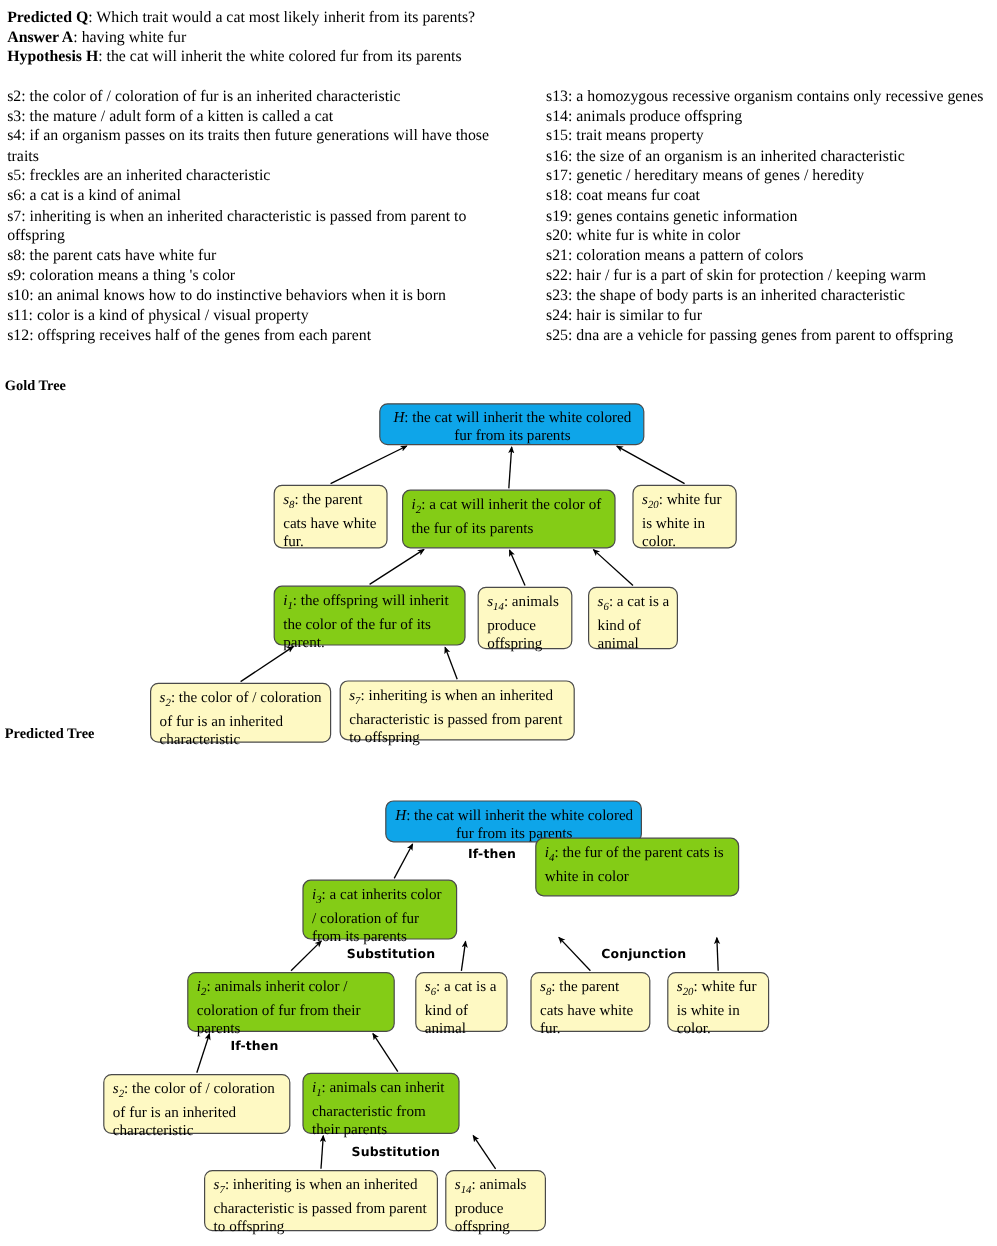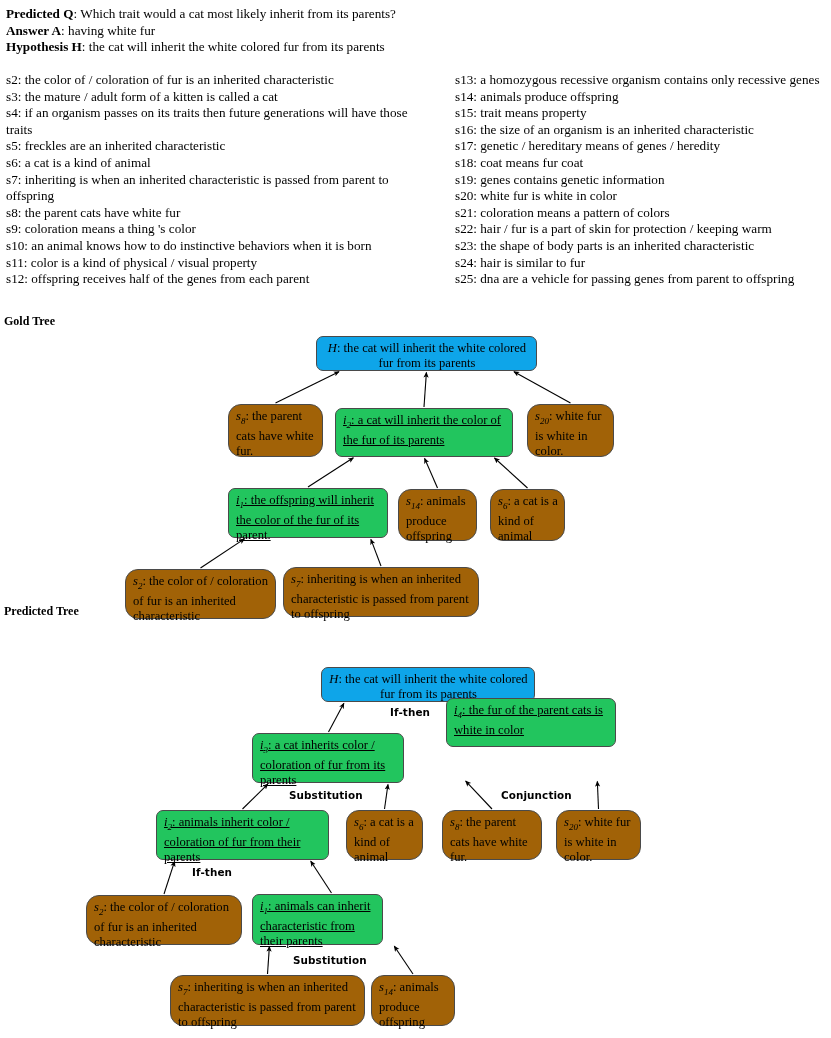--- a/index.html
+++ b/index.html
@@ -35,22 +35,22 @@
     position:absolute;
     box-sizing:border-box;
     border:1px solid #4a4a4a;
     border-radius:7px;
     font-size:12.6px;
     line-height:15.2px;
     padding:4px 6px 4px 7px;
     letter-spacing:0px;
   }
   .node.green{background:#0ea5e9;}
-  .node.blue{background:#22c55e;text-decoration:underline;}
-  .node.orange{background:#a16207;border-radius:13px;}
+  .node.blue{background:#84cc16;}
+  .node.orange{background:#fef9c3;}
   .node.center{text-align:center;}
   .lbl{font-style:italic;}
   .lbl sub{font-style:italic;font-size:9px;}
 
   
   .edge-label{
     position:absolute;
     font-family:"DejaVu Sans", sans-serif;
     font-weight:bold;
     font-size:10.4px;
@@ -142,21 +142,21 @@
         <line x1="242.5" y1="809" x2="267.78274784831933" y2="784.0739008011917" stroke="#000000" stroke-width="1.1" marker-end="url(#arrowpredicted-tree)"></line>
         <line x1="384.5" y1="809" x2="387.9679689179663" y2="784.4863322111468" stroke="#000000" stroke-width="1.1" marker-end="url(#arrowpredicted-tree)"></line>
         <line x1="492" y1="809" x2="465.70956126013647" y2="781.1094079781719" stroke="#000000" stroke-width="1.1" marker-end="url(#arrowpredicted-tree)"></line>
         <line x1="598.5" y1="809" x2="597.3599520575233" y2="781.4988014380826" stroke="#000000" stroke-width="1.1" marker-end="url(#arrowpredicted-tree)"></line>
         <line x1="164" y1="894" x2="174.5791442153951" y2="861.4306393890455" stroke="#000000" stroke-width="1.1" marker-end="url(#arrowpredicted-tree)"></line>
         <line x1="331.5" y1="893" x2="310.7724894447565" y2="861.267284771097" stroke="#000000" stroke-width="1.1" marker-end="url(#arrowpredicted-tree)"></line>
         <line x1="267.5" y1="974" x2="269.39071818576" y2="946.4967107674368" stroke="#000000" stroke-width="1.1" marker-end="url(#arrowpredicted-tree)"></line>
         <line x1="413" y1="974" x2="394.3271877507816" y2="946.2578569791405" stroke="#000000" stroke-width="1.1" marker-end="url(#arrowpredicted-tree)"></line>
       </svg>
       <div class="node green center" style="left: 321px; top: 667px; width: 214px; height: 35px;"><span class="lbl">H</span><span>: the cat will inherit the white colored fur from its parents</span></div>
-      <div class="node blue" style="left: 252px; top: 733px; width: 152px; height: 50px;"><span class="lbl">i<sub>3</sub></span><span>: a cat inherits color / coloration of fur from its parents</span></div>
+      <div class="node blue" style="left: 252px; top: 733px; width: 129px; height: 50px;"><span class="lbl">i<sub>3</sub></span><span>: a cat inherits color / coloration of fur from its parents</span></div>
       <div class="node blue" style="left: 446px; top: 698px; width: 170px; height: 49px;"><span class="lbl">i<sub>4</sub></span><span>: the fur of the parent cats is white in color</span></div>
       <div class="node blue" style="left: 156px; top: 810px; width: 173px; height: 50px;"><span class="lbl">i<sub>2</sub></span><span>: animals inherit color / coloration of fur from their parents</span></div>
       <div class="node orange" style="left: 346px; top: 810px; width: 77px; height: 50px;"><span class="lbl">s<sub>6</sub></span><span>: a cat is a kind of animal</span></div>
       <div class="node orange" style="left: 442px; top: 810px; width: 100px; height: 50px;"><span class="lbl">s<sub>8</sub></span><span>: the parent cats have white fur.</span></div>
       <div class="node orange" style="left: 556px; top: 810px; width: 85px; height: 50px;"><span class="lbl">s<sub>20</sub></span><span>: white fur is white in color.</span></div>
       <div class="node orange" style="left: 86px; top: 895px; width: 156px; height: 50px;"><span class="lbl">s<sub>2</sub></span><span>:  the color of / coloration of fur is an inherited characteristic</span></div>
       <div class="node blue" style="left: 252px; top: 894px; width: 131px; height: 51px;"><span class="lbl">i<sub>1</sub></span><span>: animals can inherit characteristic from their parents</span></div>
       <div class="node orange" style="left: 170px; top: 975px; width: 195px; height: 51px;"><span class="lbl">s<sub>7</sub></span><span>: inheriting is when an inherited characteristic is passed from parent to offspring</span></div>
       <div class="node orange" style="left: 371px; top: 975px; width: 84px; height: 51px;"><span class="lbl">s<sub>14</sub></span><span>: animals produce offspring</span></div>
       <div class="edge-label" style="left: 390px; top: 706px;">If-then</div>

